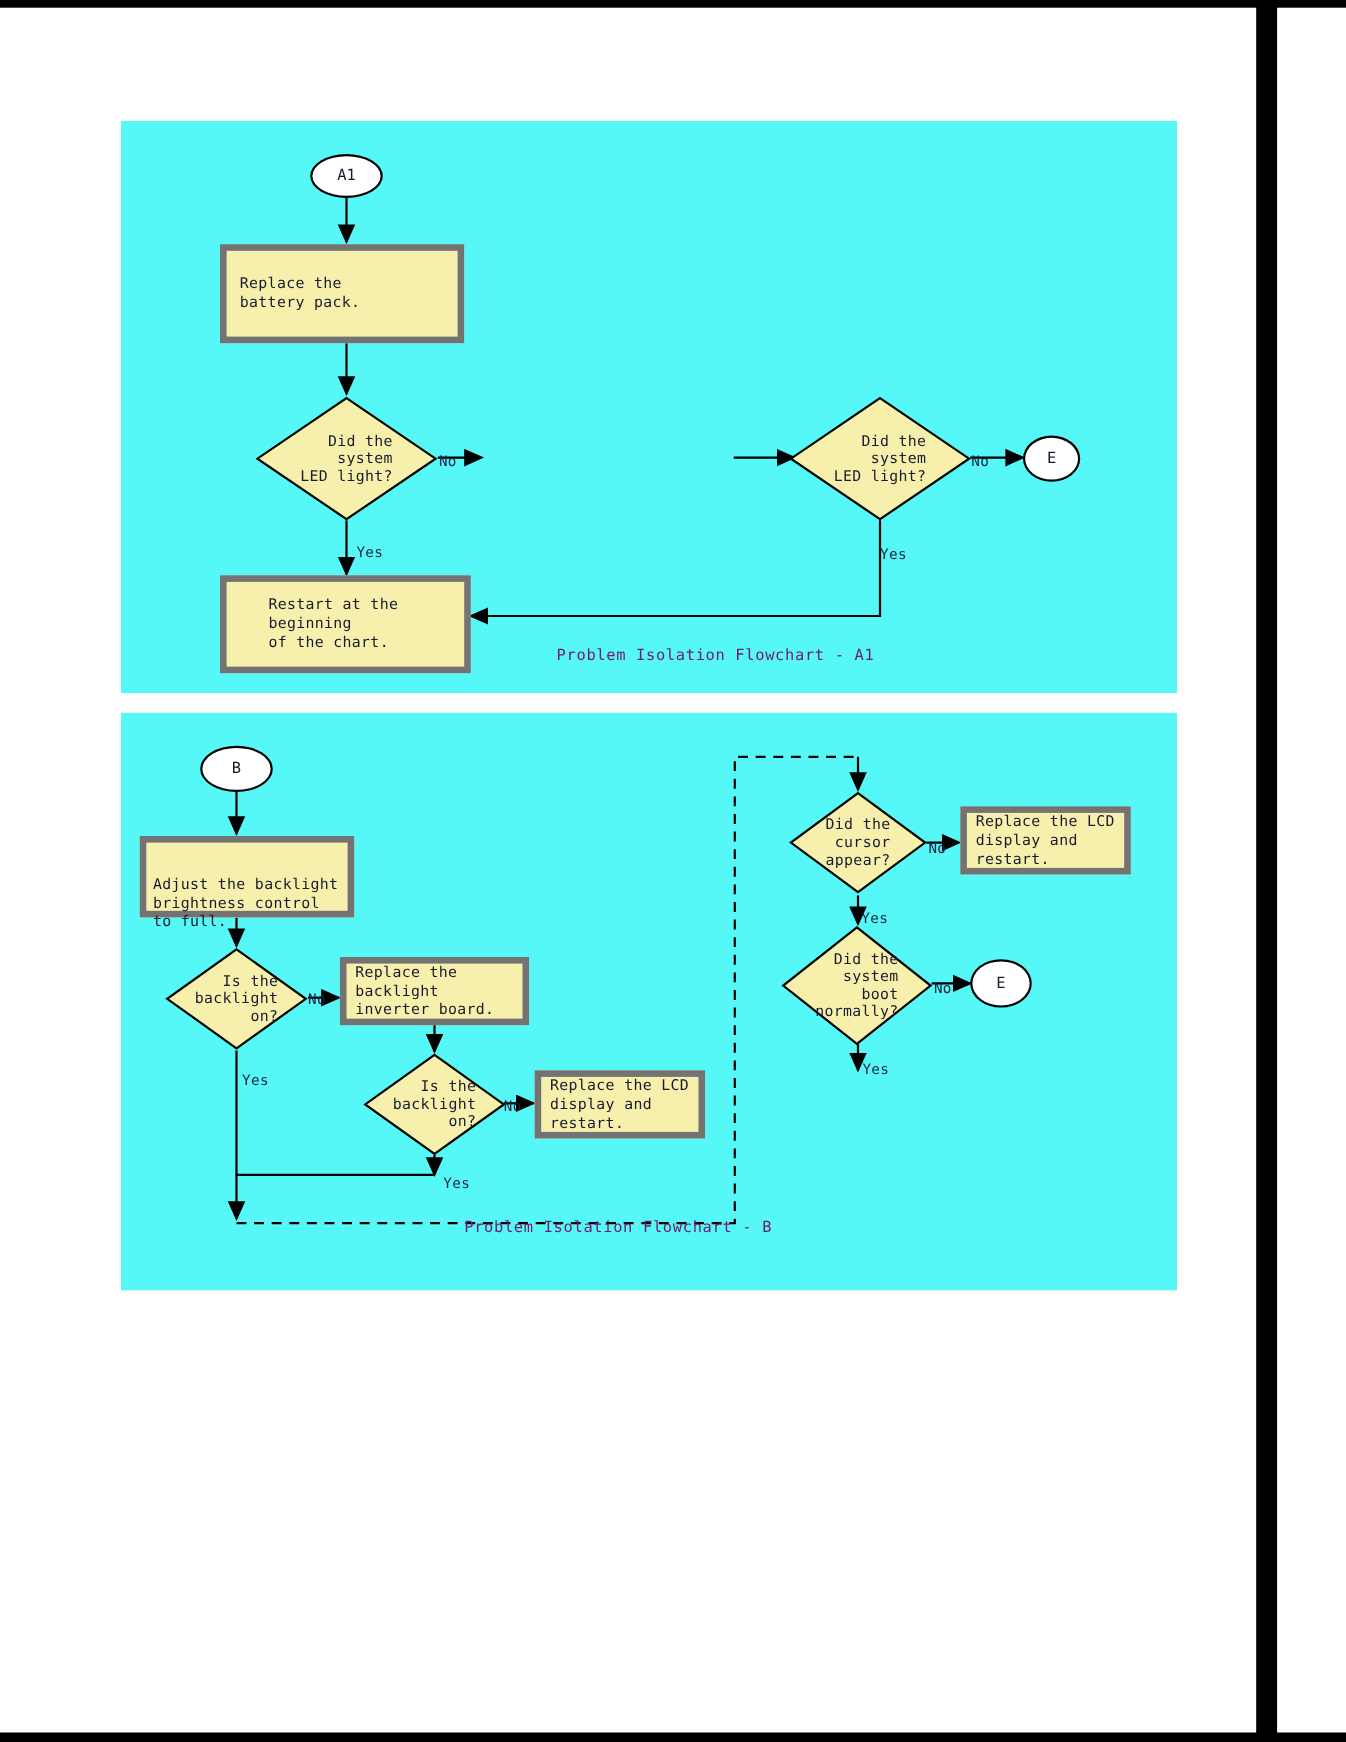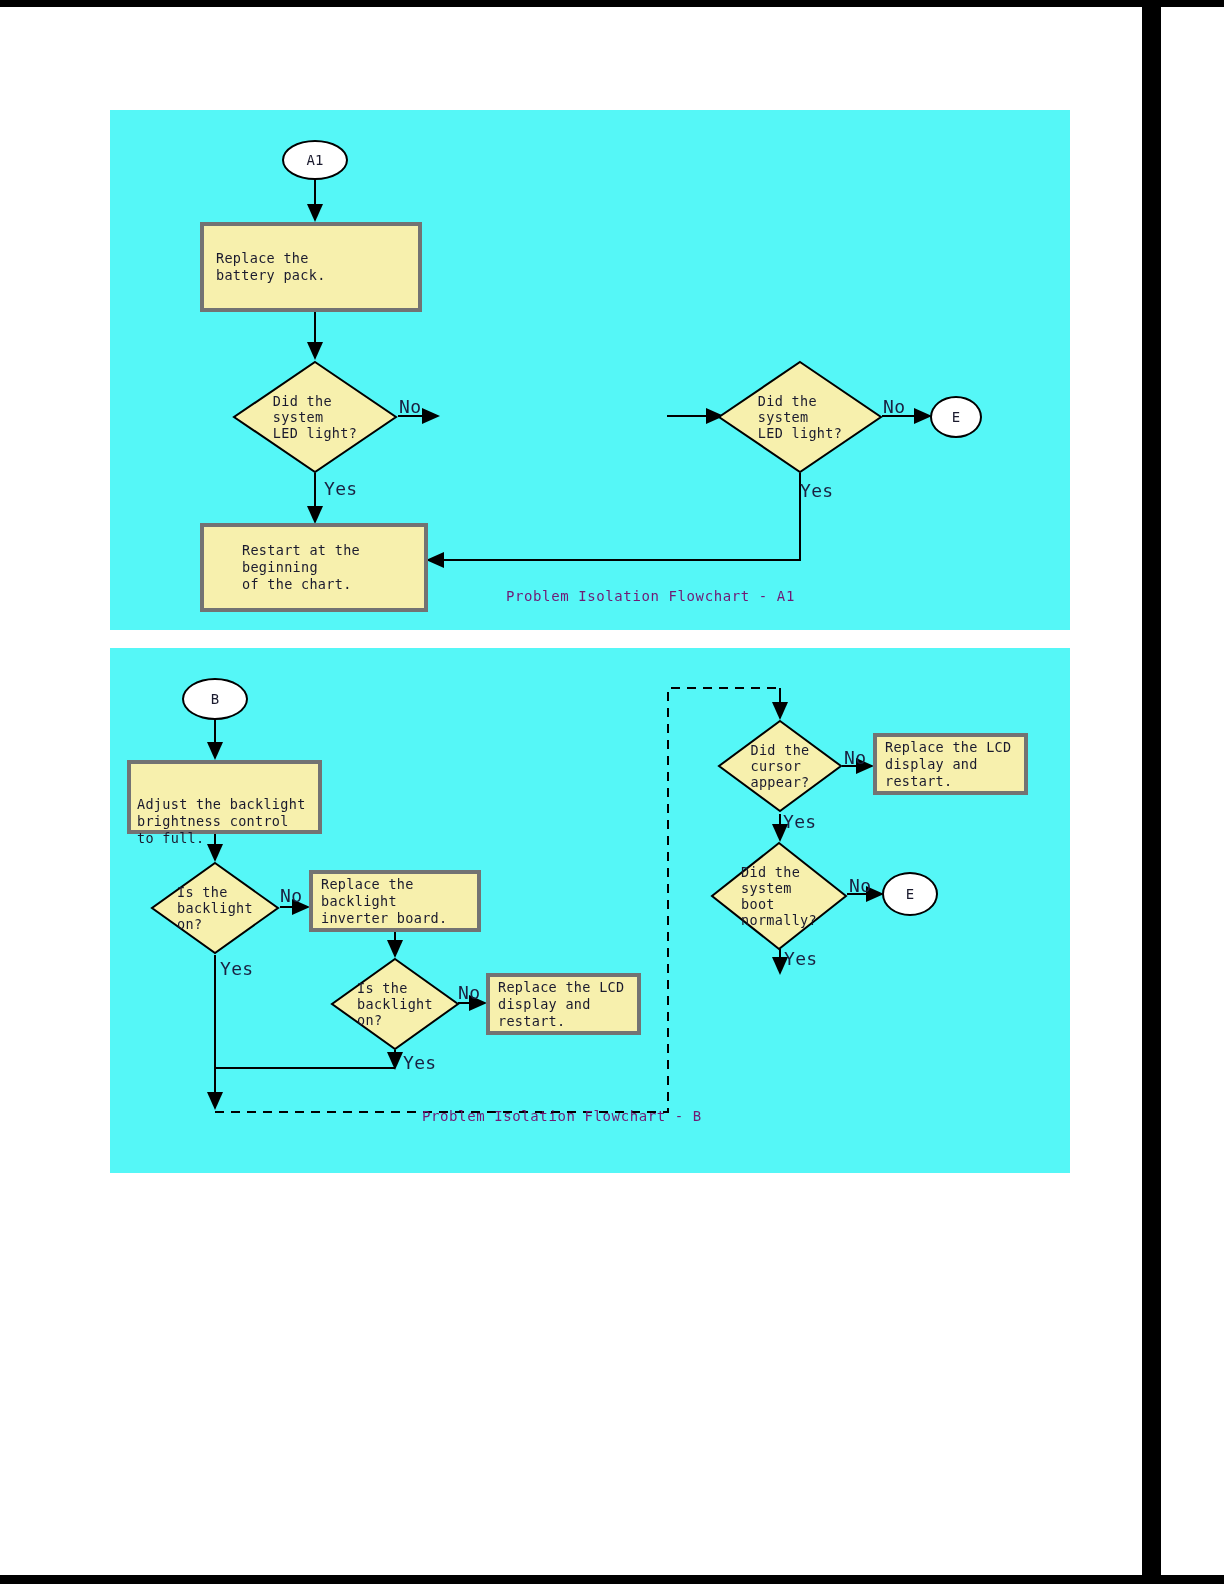--- a/index.html
+++ b/index.html
@@ -38,21 +38,21 @@
   }
   #panel-a { left: 110px; top: 110px; width: 960px; height: 520px; }
   #panel-b { left: 110px; top: 648px; width: 960px; height: 525px; }
 
   .node {
     position: absolute;
     box-sizing: border-box;
   }
   .boxnode {
     background: #F7F0AD;
-    border: 4px solid #737373;
+    border: 6px solid #737373;
     display: flex;
     align-items: center;
   }
   .boxnode .txt {
     padding-left: 12px;
     font-size: 13.5px;
     line-height: 17px;
     color: #1a1a2e;
     white-space: pre;
     letter-spacing: 0.3px;
@@ -77,30 +77,31 @@
     position: absolute;
     left: 0; top: 0;
     width: 100%; height: 100%;
     display: flex;
     align-items: center;
     justify-content: center;
     font-size: 13.5px;
     line-height: 16px;
     color: #1a1a2e;
     white-space: pre;
-    text-align: left;
+    text-align: right;
     letter-spacing: 0.3px;
     pointer-events: none;
   }
 
   .edgelabel {
     position: absolute;
-    font-size: 18px;
+    font-size: 13px;
     color: #1a2040;
     letter-spacing: 0.3px;
+    margin-top: 17px;
   }
 
   .caption {
     position: absolute;
     font-size: 14px;
     color: #701a75;
     letter-spacing: 0.6px;
     white-space: pre;
   }
 

